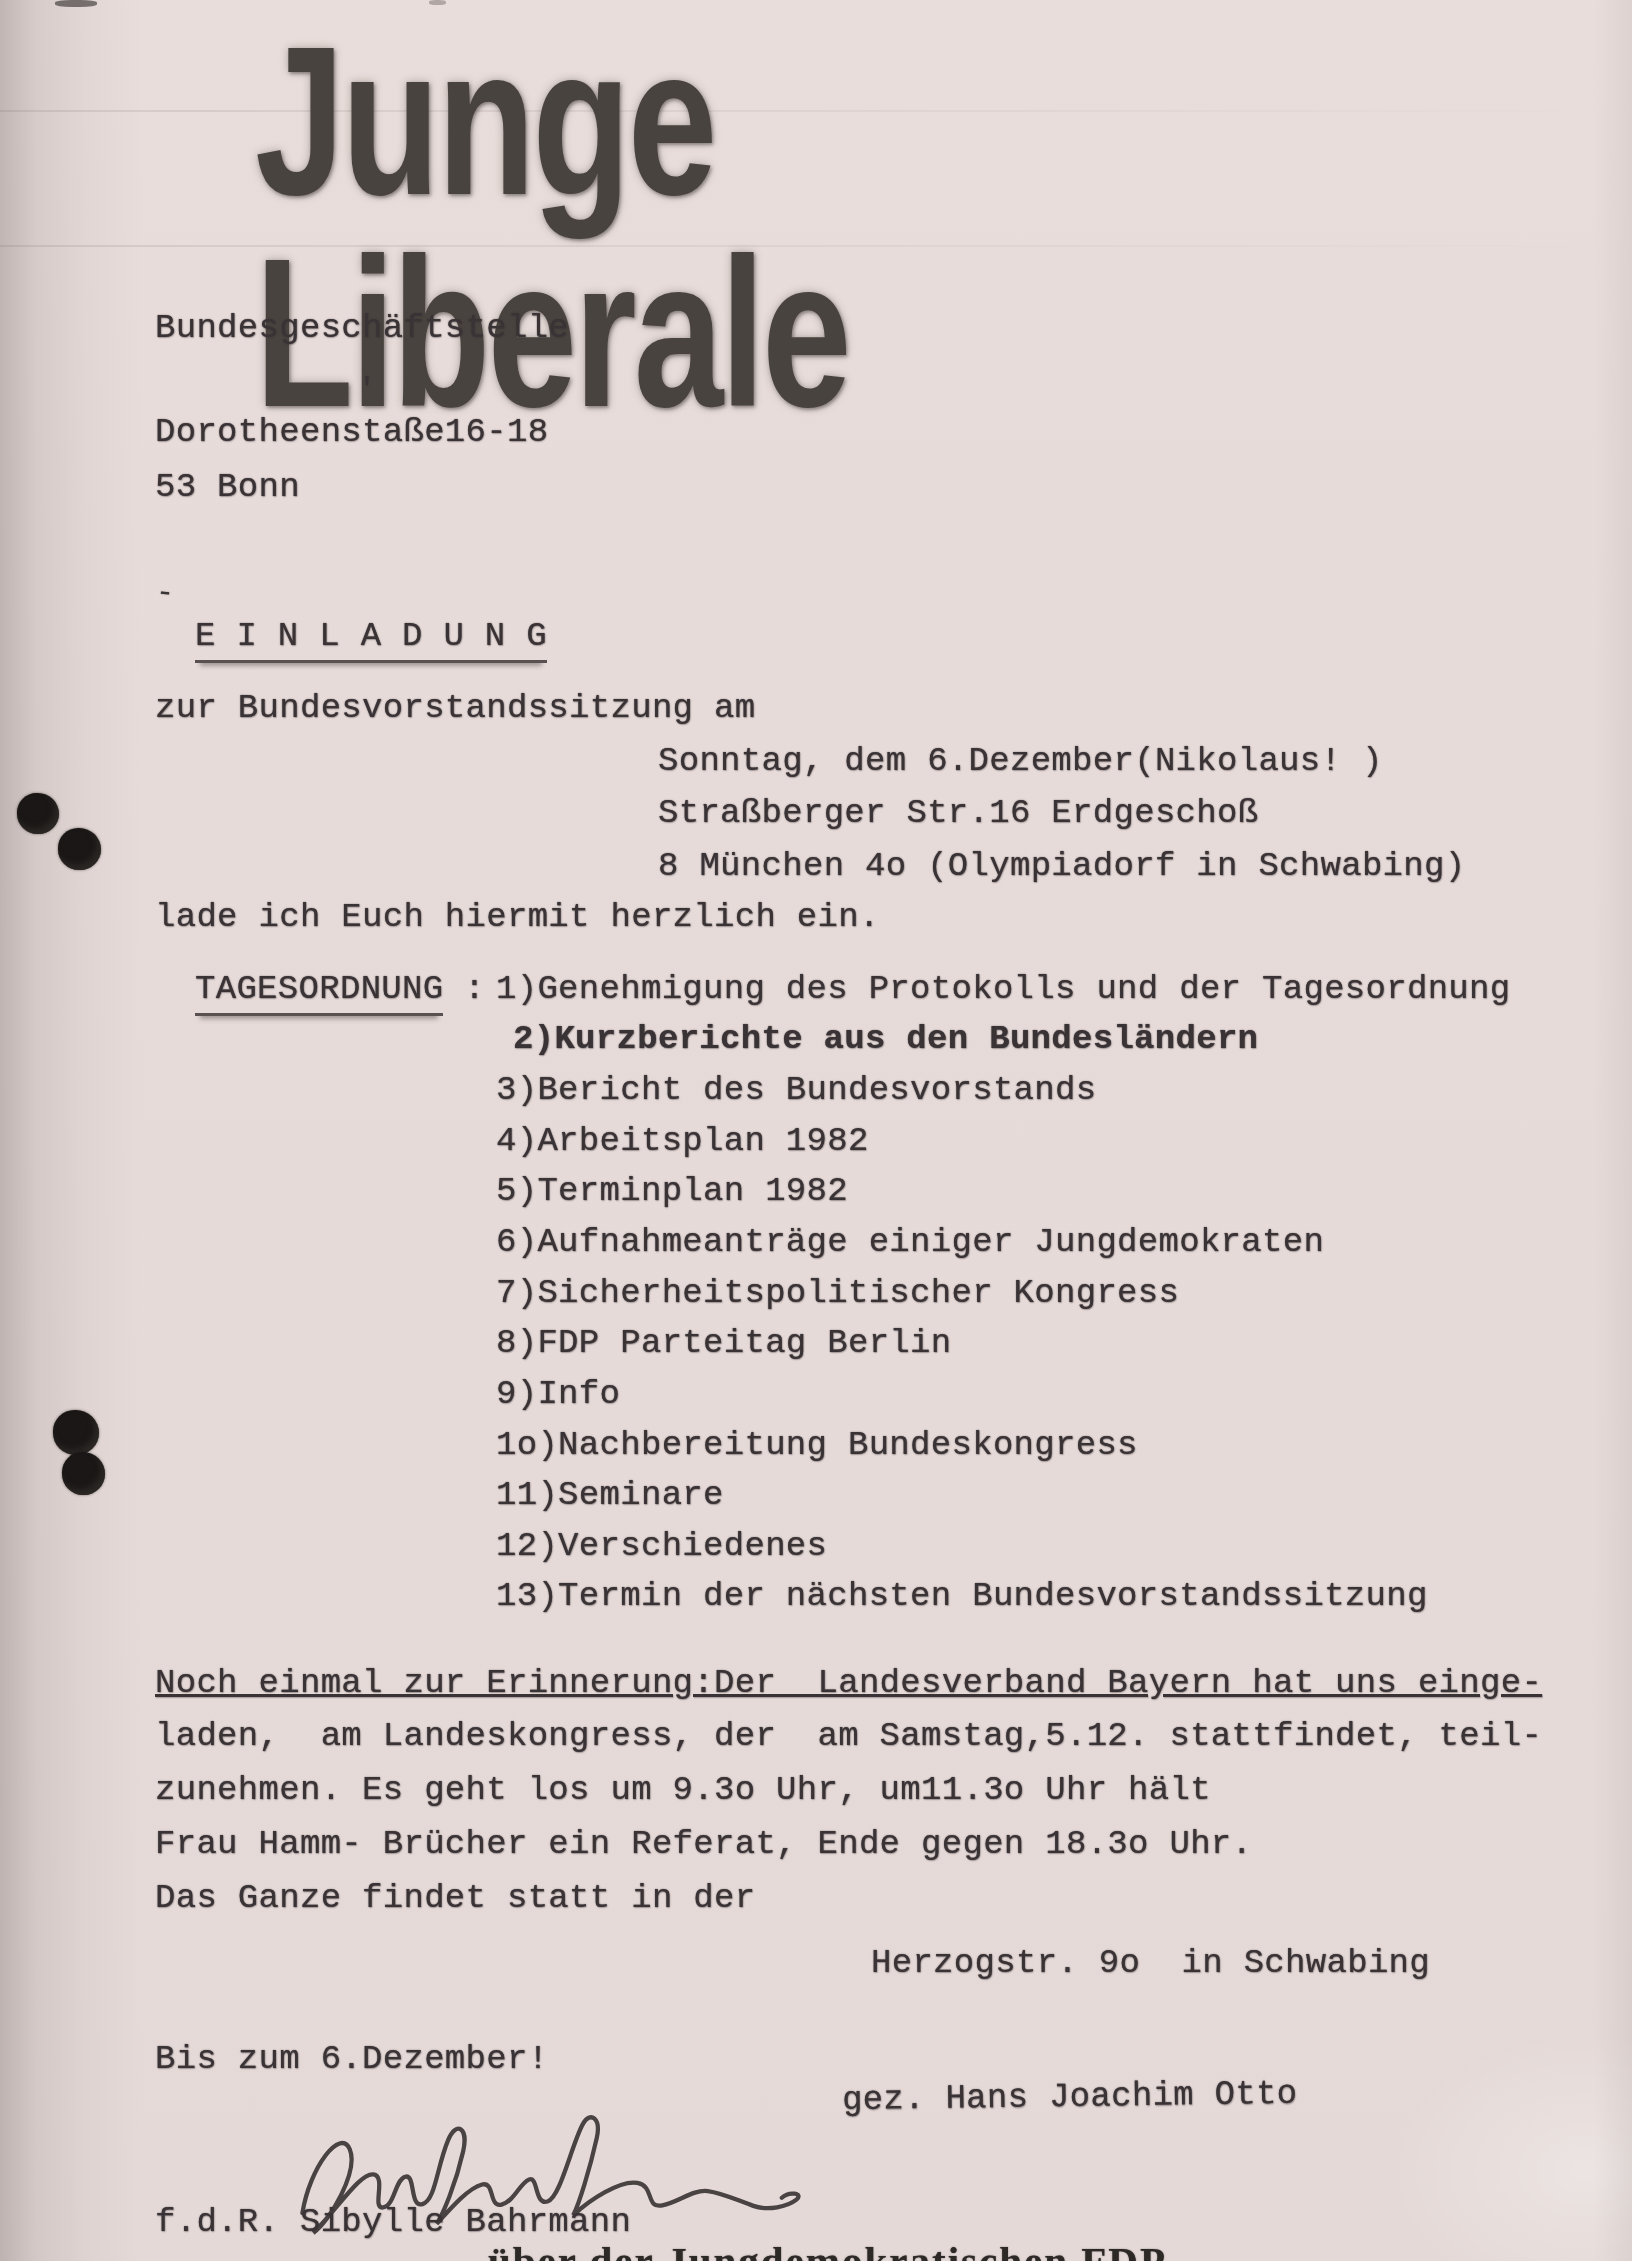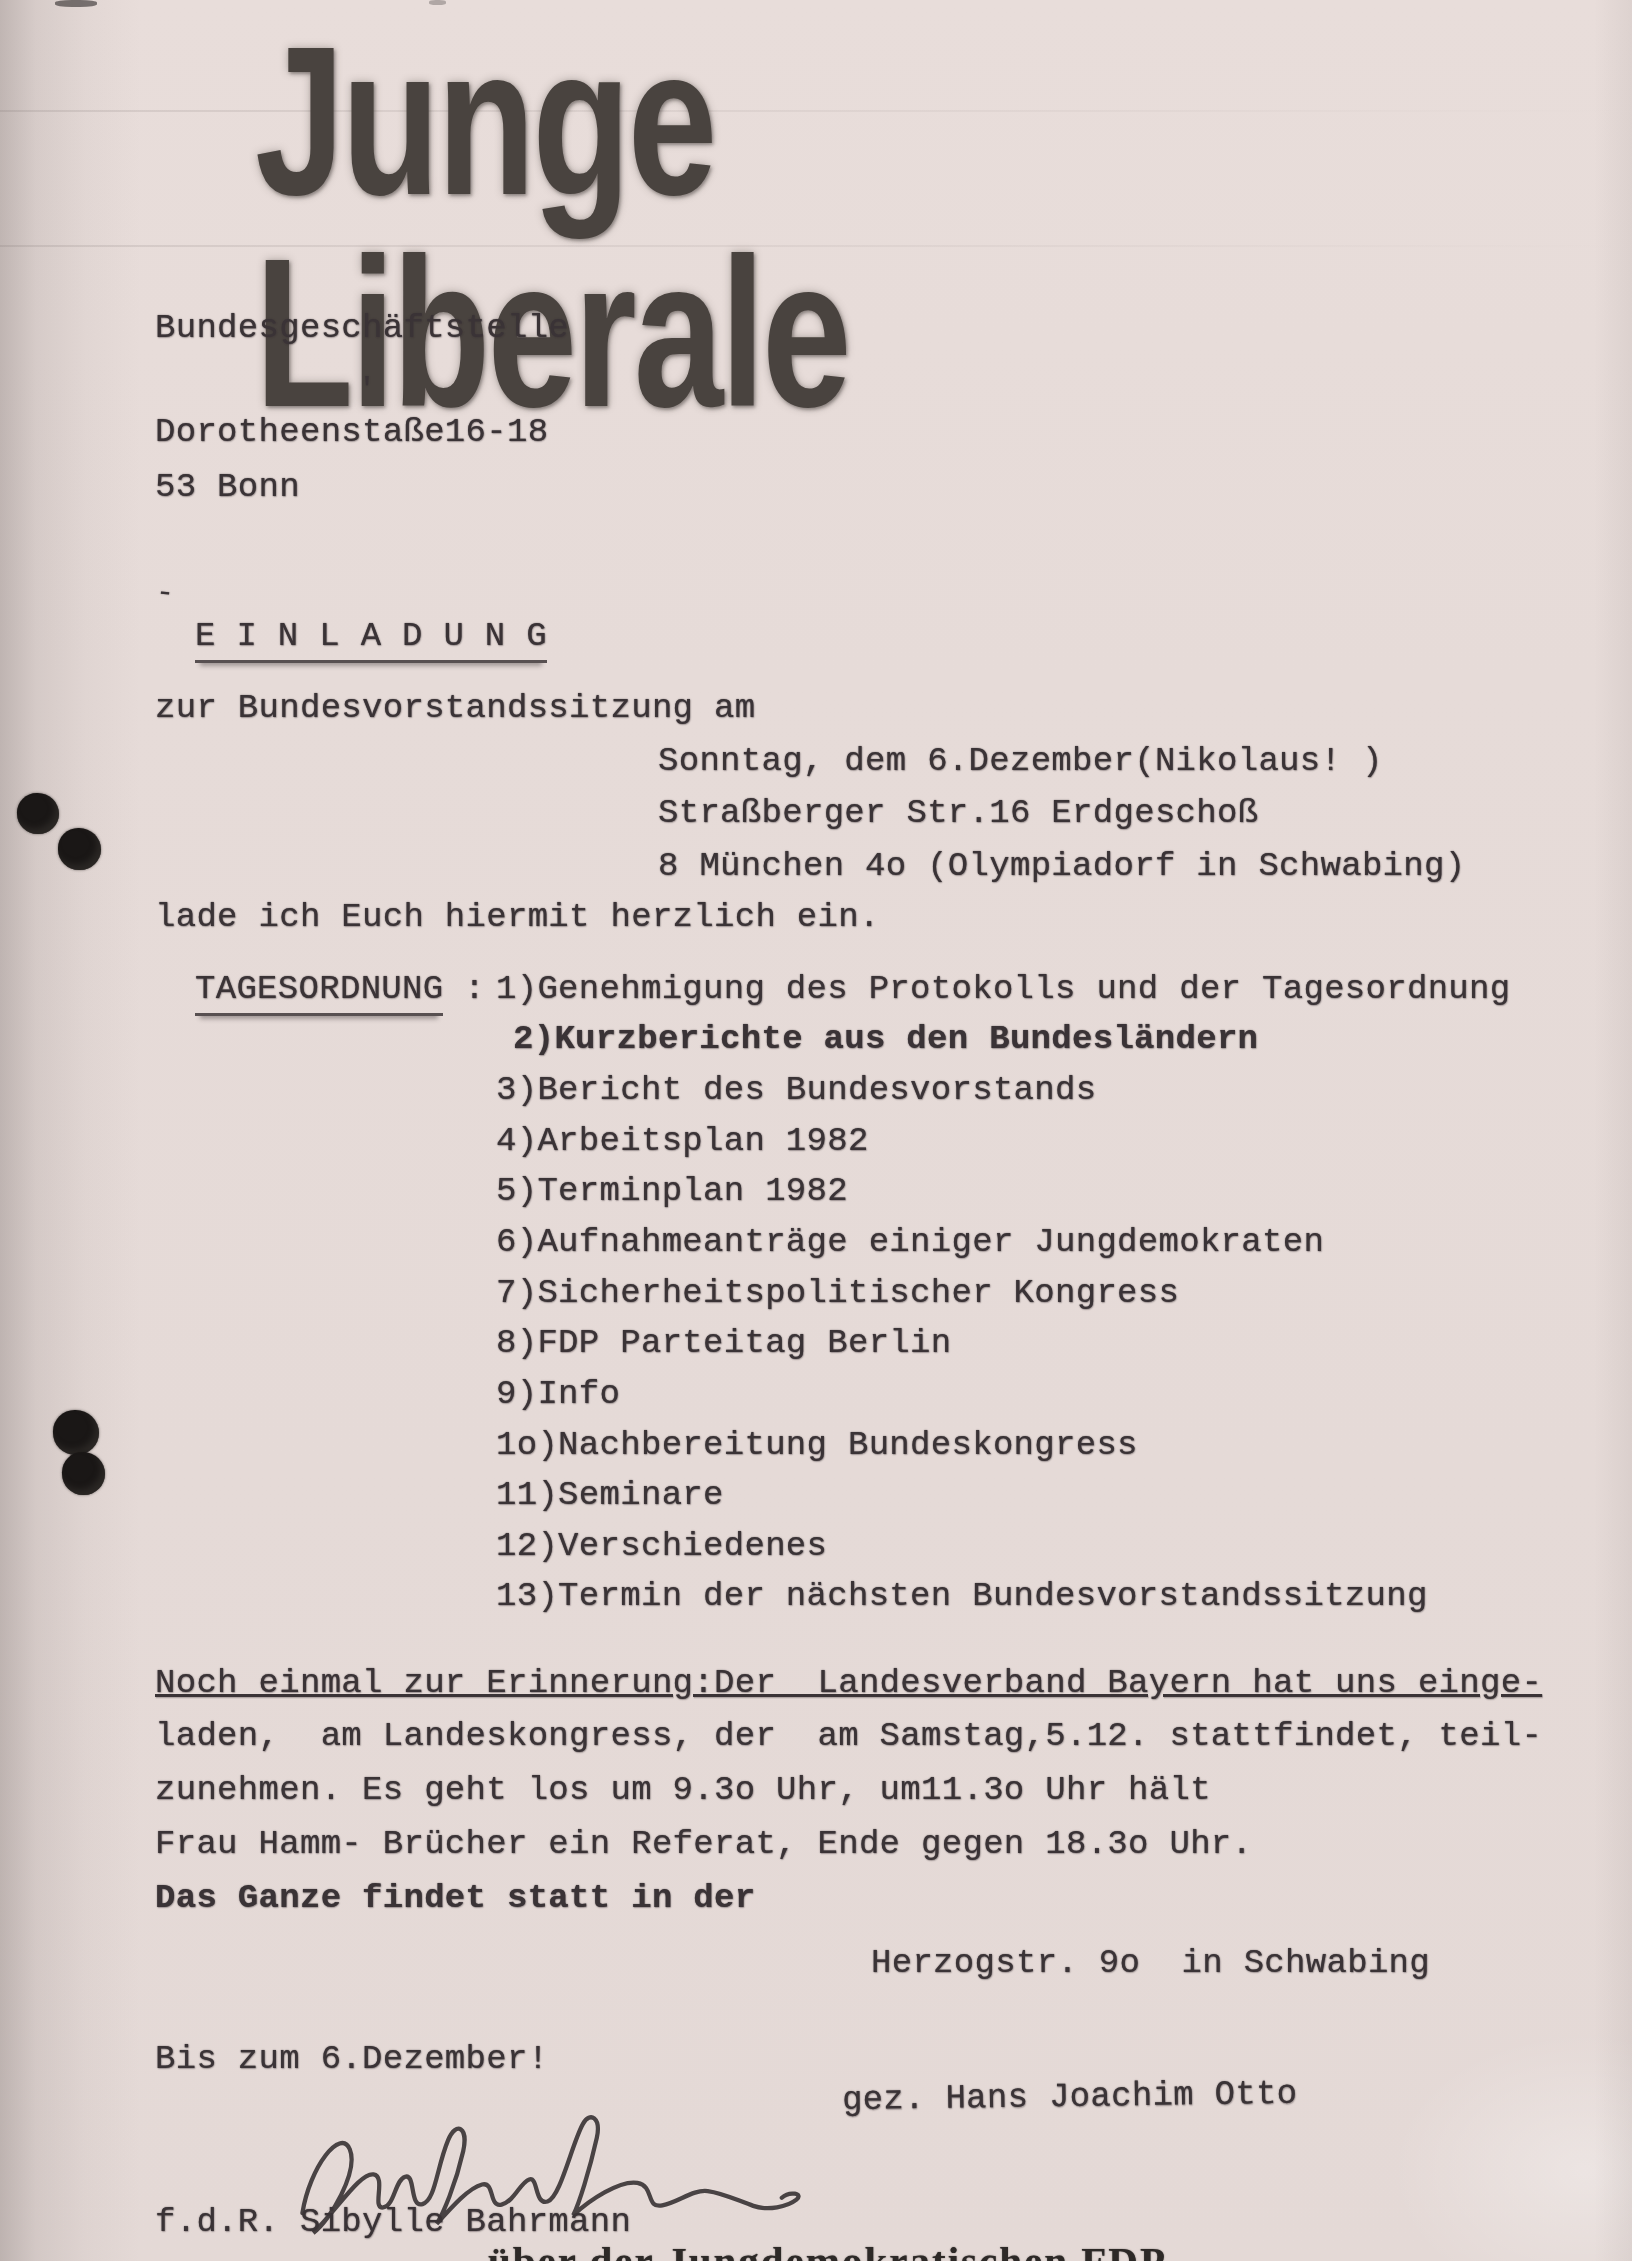--- a/index.html
+++ b/index.html
@@ -123,21 +123,21 @@
       <div class="tline" style="left: 496px; top: 1476px;">11)Seminare</div>
       <div class="tline" style="left: 496px; top: 1527px;">12)Verschiedenes</div>
       <div class="tline" style="left: 496px; top: 1577px;">13)Termin der nächsten Bundesvorstandssitzung</div>
     </div>
 
   <div>
       <div class="tline" style="left: 155px; top: 1664px; text-decoration: underline;">Noch einmal zur Erinnerung:Der  Landesverband Bayern hat uns einge-</div>
       <div class="tline" style="left: 155px; top: 1717px;">laden,  am Landeskongress, der  am Samstag,5.12. stattfindet, teil-</div>
       <div class="tline" style="left: 155px; top: 1771px;">zunehmen. Es geht los um 9.3o Uhr, um11.3o Uhr hält</div>
       <div class="tline" style="left: 155px; top: 1825px;">Frau Hamm- Brücher ein Referat, Ende gegen 18.3o Uhr.</div>
-      <div class="tline" style="left: 155px; top: 1879px; font-weight: bold;">Das Ganze findet statt in der</div>
+      <div class="tline" style="left: 155px; top: 1879px;">Das Ganze findet statt in der</div>
     </div>
   <div class="tline" style="left:871px;top:1944px">Herzogstr. 9o  in Schwabing</div>
 
   <div class="tline" style="left:155px;top:2040px">Bis zum 6.Dezember!</div>
   <div class="tline" style="left:842px;top:2078px;transform:rotate(-0.8deg)">gez. Hans Joachim Otto</div>
 
   <svg class="sig" width="546" height="145" viewBox="0 0 830 220" aria-label="handwritten signature">
     <path fill="none" stroke="#332e30" stroke-width="6.5" stroke-linecap="round" opacity="0.88" d="M55,165 C70,95 120,38 132,72 C144,106 96,180 70,196
          C110,160 146,108 166,112 C186,116 160,165 178,163
          C196,161 198,122 214,118 C230,114 218,166 238,161

